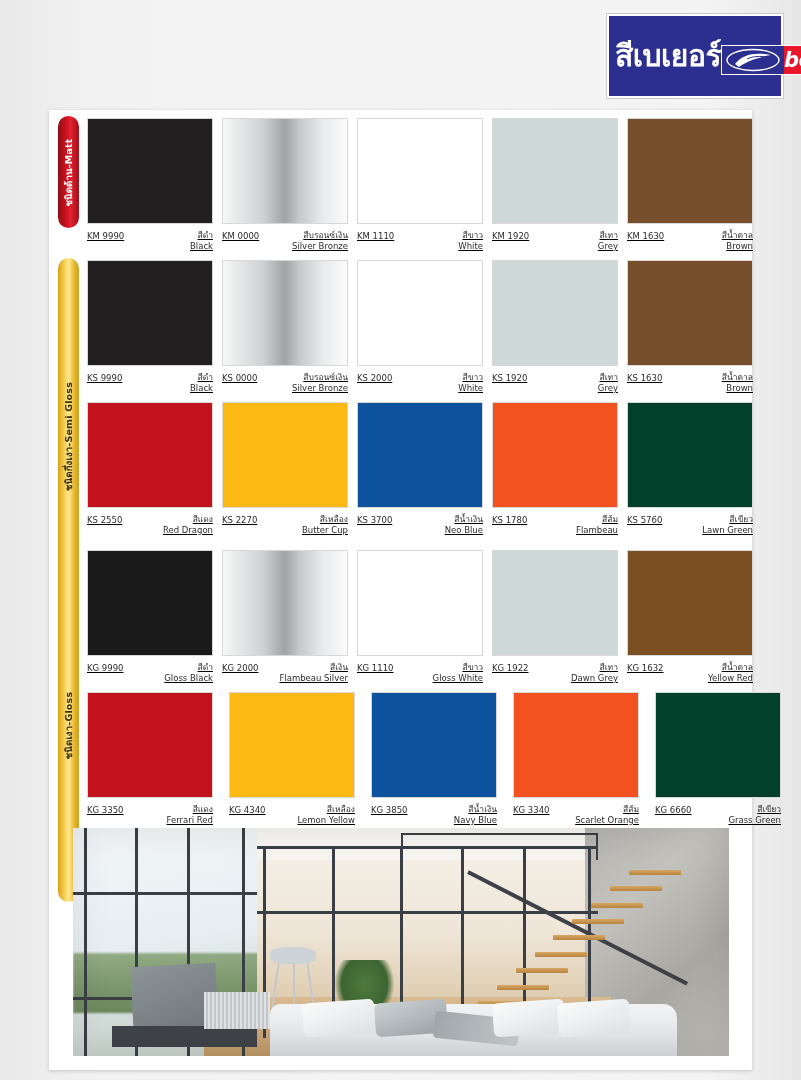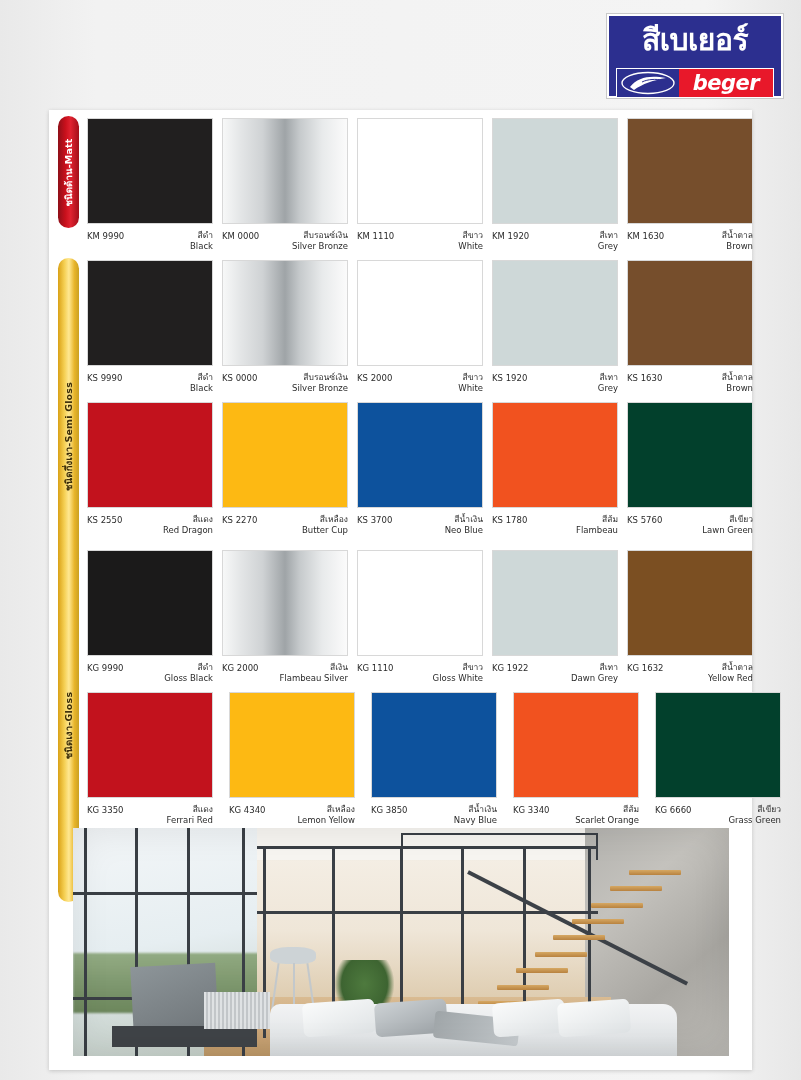--- a/index.html
+++ b/index.html
@@ -24,21 +24,20 @@
   
   #logo-block {
     position: absolute;
     right: 18px; top: 14px;
     width: 176px; height: 84px;
     background: #2c2f8f;
     border: 2px solid #ffffff;
     box-shadow: 0 0 0 1px #c9c9c9;
     padding: 5px 6px 6px 6px;
     display: flex;
-    flex-direction: column;
     align-items: center;
     justify-content: flex-start;
   }
   #logo-thai {
     color: #ffffff;
     font-size: 30px;
     font-weight: bold;
     line-height: 38px;
     letter-spacing: -0.5px;
     font-family: "DejaVu Sans", sans-serif;
@@ -116,21 +115,21 @@
   #tab-semigloss .tab-label, #tab-gloss .tab-label { color: #3a2c08; }
 
   
   .row {
     position: absolute;
     left: 38px;
     width: 656px;
     display: flex;
     gap: 9px;
   }
-  .cell { width: 126px; }
+  .cell { width: 126px; text-decoration: underline; }
   .swatch {
     width: 126px;
     height: 106px;
     border: 1px solid #d8d8d8;
   }
   .caption {
     margin-top: 6px;
     display: flex;
     justify-content: space-between;
     align-items: flex-start;

